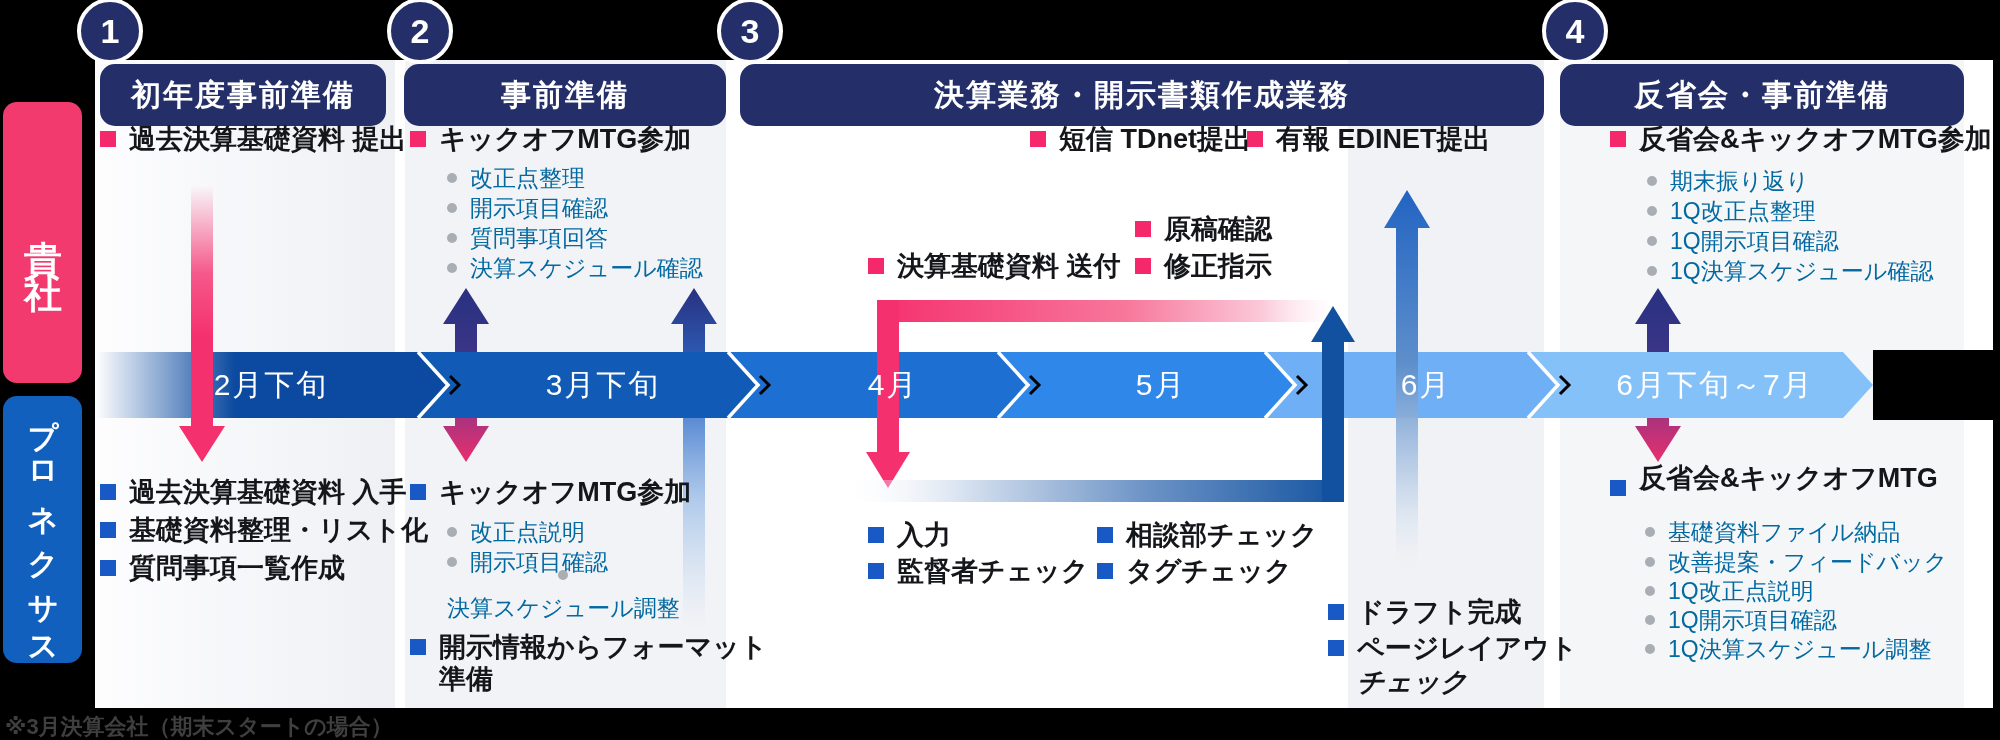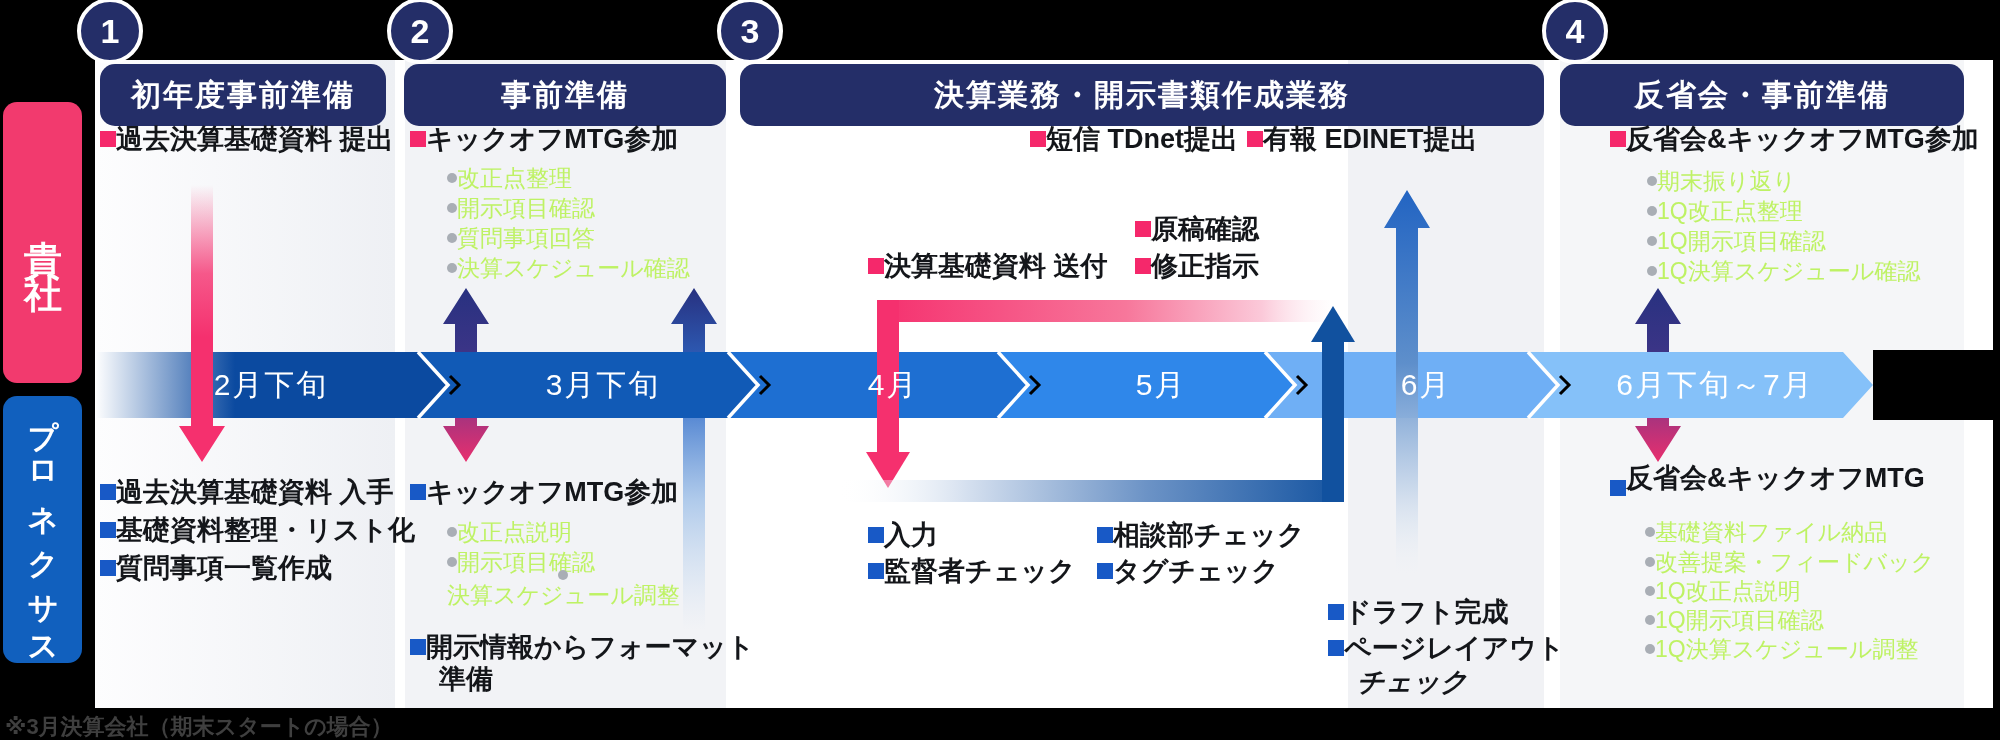--- a/index.html
+++ b/index.html
@@ -25,23 +25,23 @@
   .side-box{left:3px;width:79px;border-radius:14px;color:#fff;display:flex;
     align-items:center;justify-content:center;font-weight:700;}
   #side-top{top:102px;height:281px;background:#F23A6E;font-size:38px;}
   #side-bottom{top:396px;height:267px;background:#1160BE;font-size:30px;}
   .vtext{writing-mode:vertical-rl;text-orientation:upright;letter-spacing:10px;}
   #side-top .vtext{letter-spacing:34px;}
   
   .month{top:365px;width:280px;text-align:center;color:#fff;font-size:30px;
     font-weight:400;letter-spacing:2px;}
   
-  .task{display:flex;align-items:center;gap:0;height:32px;color:#14161a;
+  .task{display:flex;align-items:center;gap:13px;height:32px;color:#14161a;
     font-size:27px;font-weight:700;white-space:nowrap;}
-  .task.sub{font-size:23px;font-weight:500;color:#bef264;text-align:center;}
+  .task.sub{font-size:23px;font-weight:500;color:#0369a1;text-align:center;}
   .task.plain{gap:0;}
   .sq{width:16px;height:16px;flex:0 0 auto;}
   .sq.pink{background:#F5286B;}
   .sq.blue{background:#1859C6;}
   .dot{width:10px;height:10px;border-radius:50%;background:#A9AEB5;flex:0 0 auto;}
   
   #footer{left:5px;top:712px;color:#3f3f3f;font-size:22px;font-weight:700;}
   svg{position:absolute;left:0;top:0;}
 </style>
 </head>

